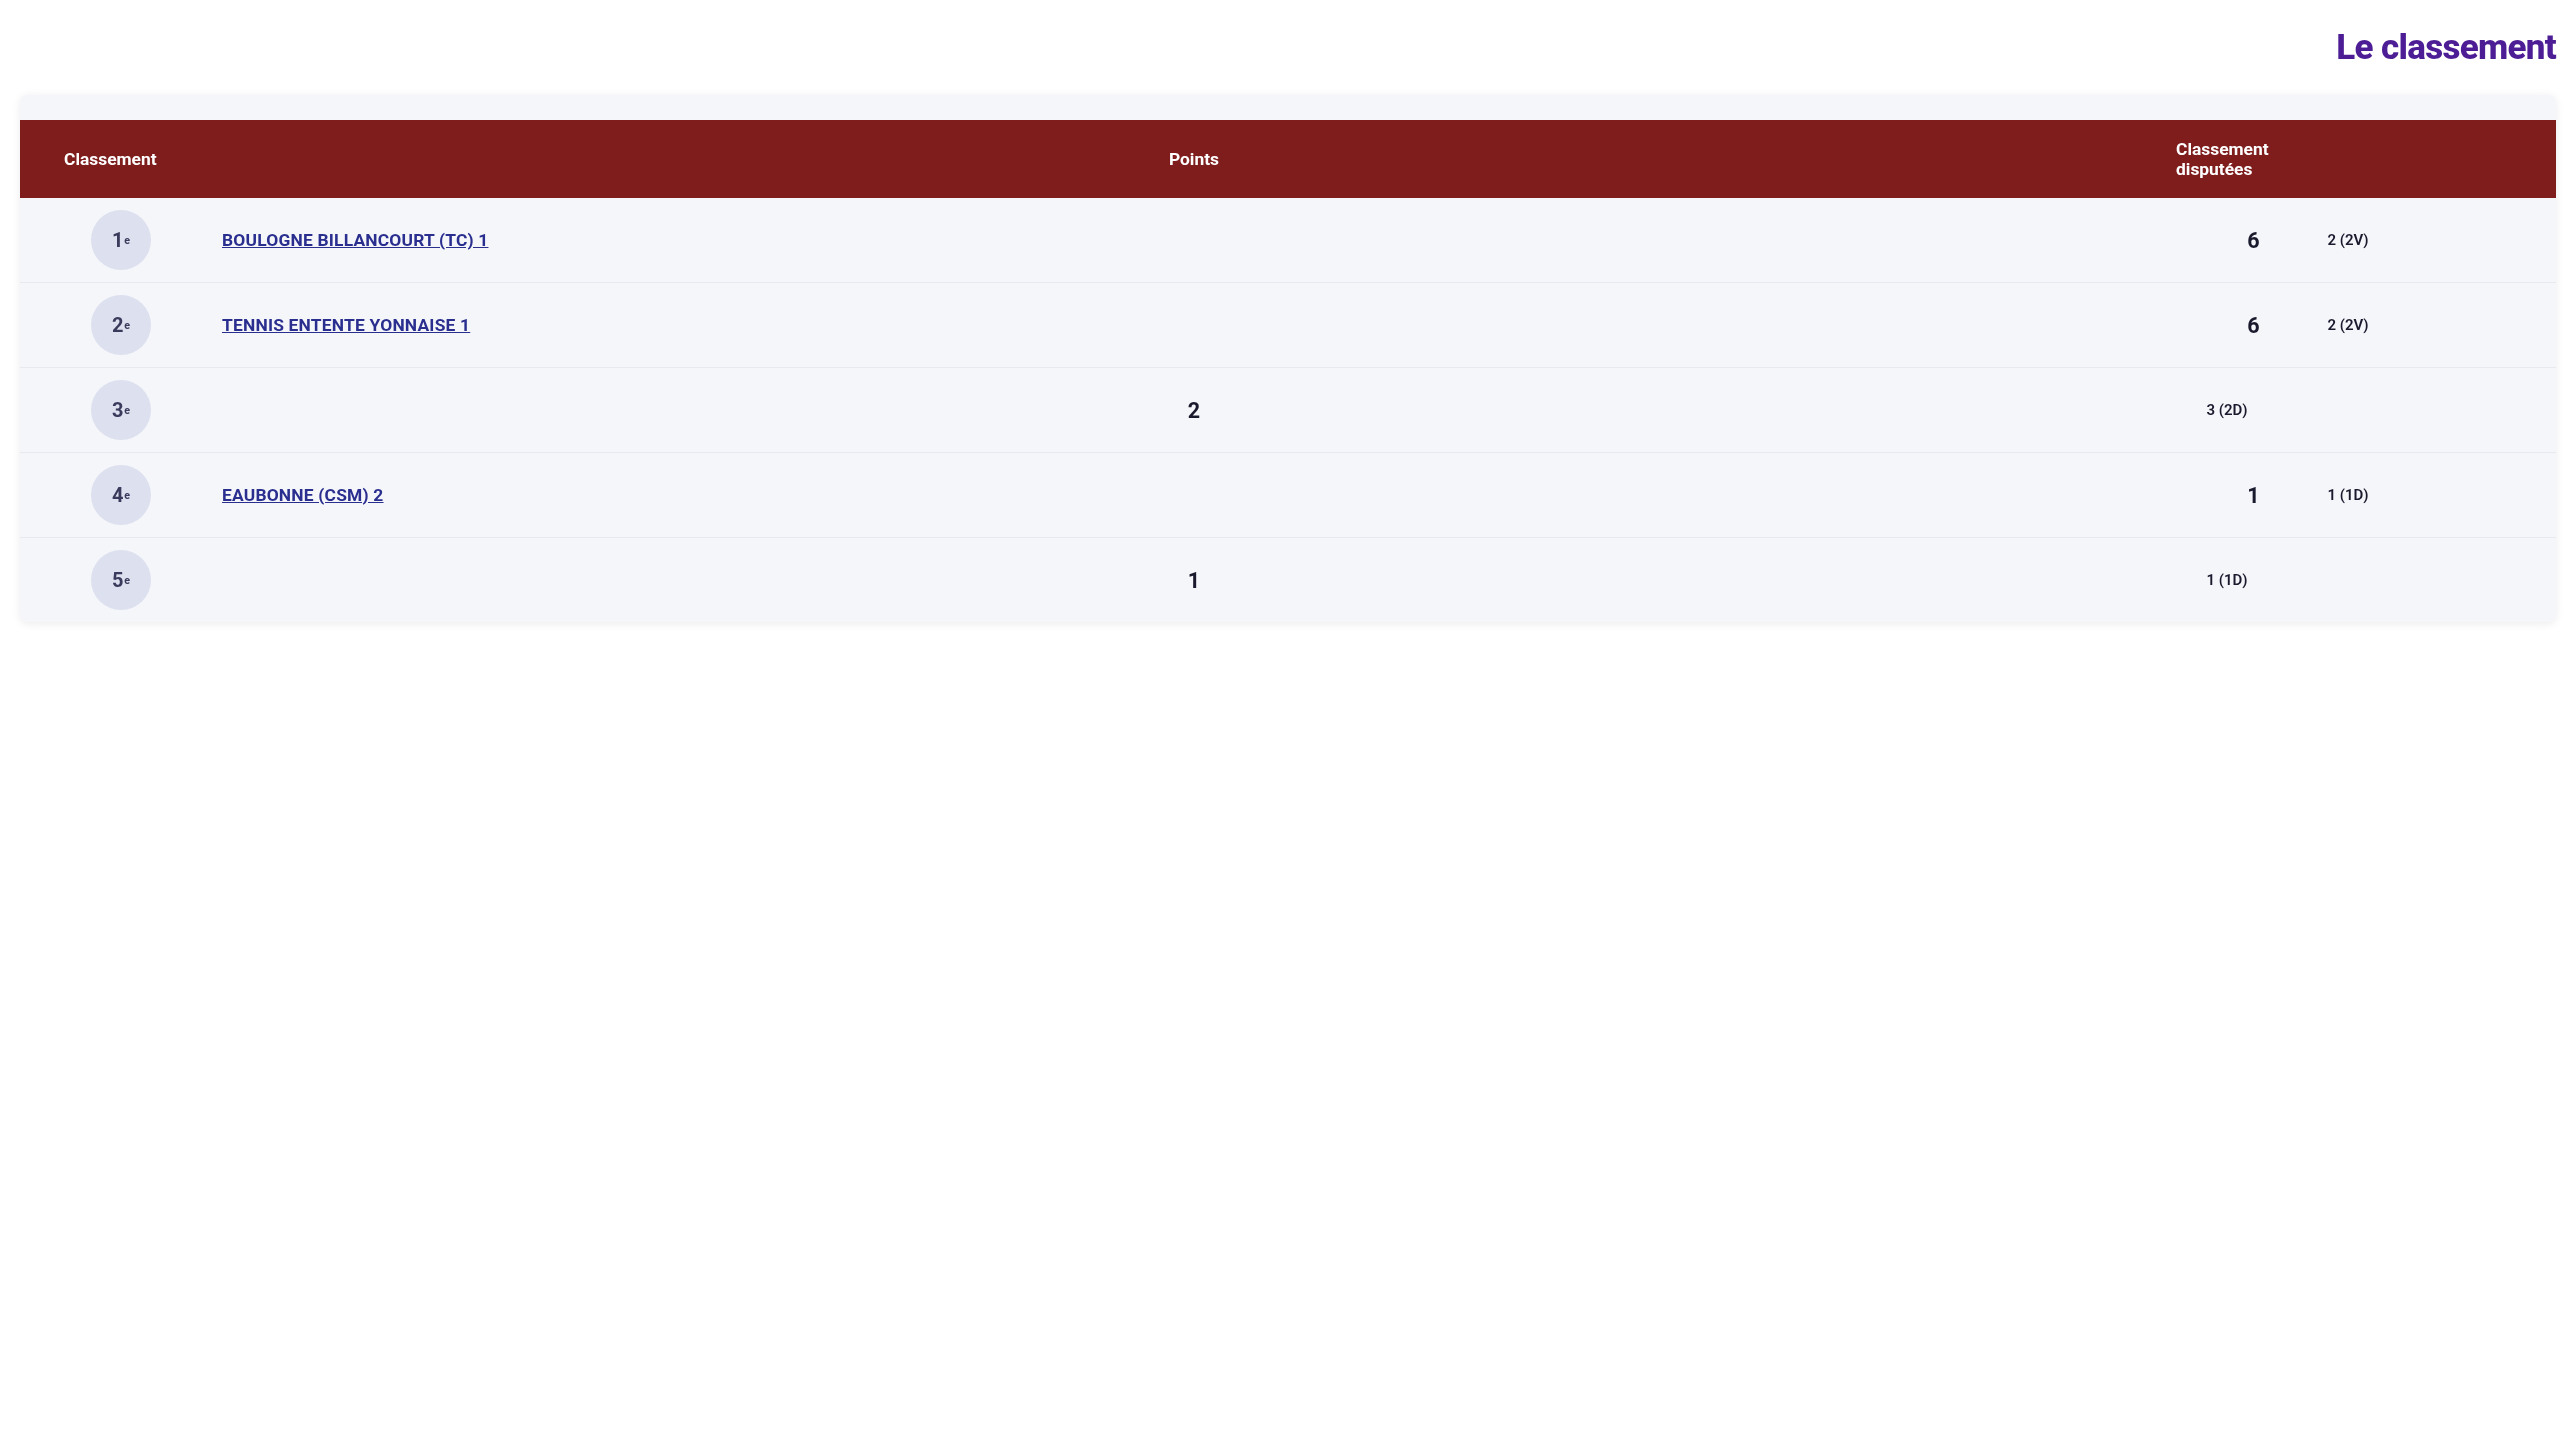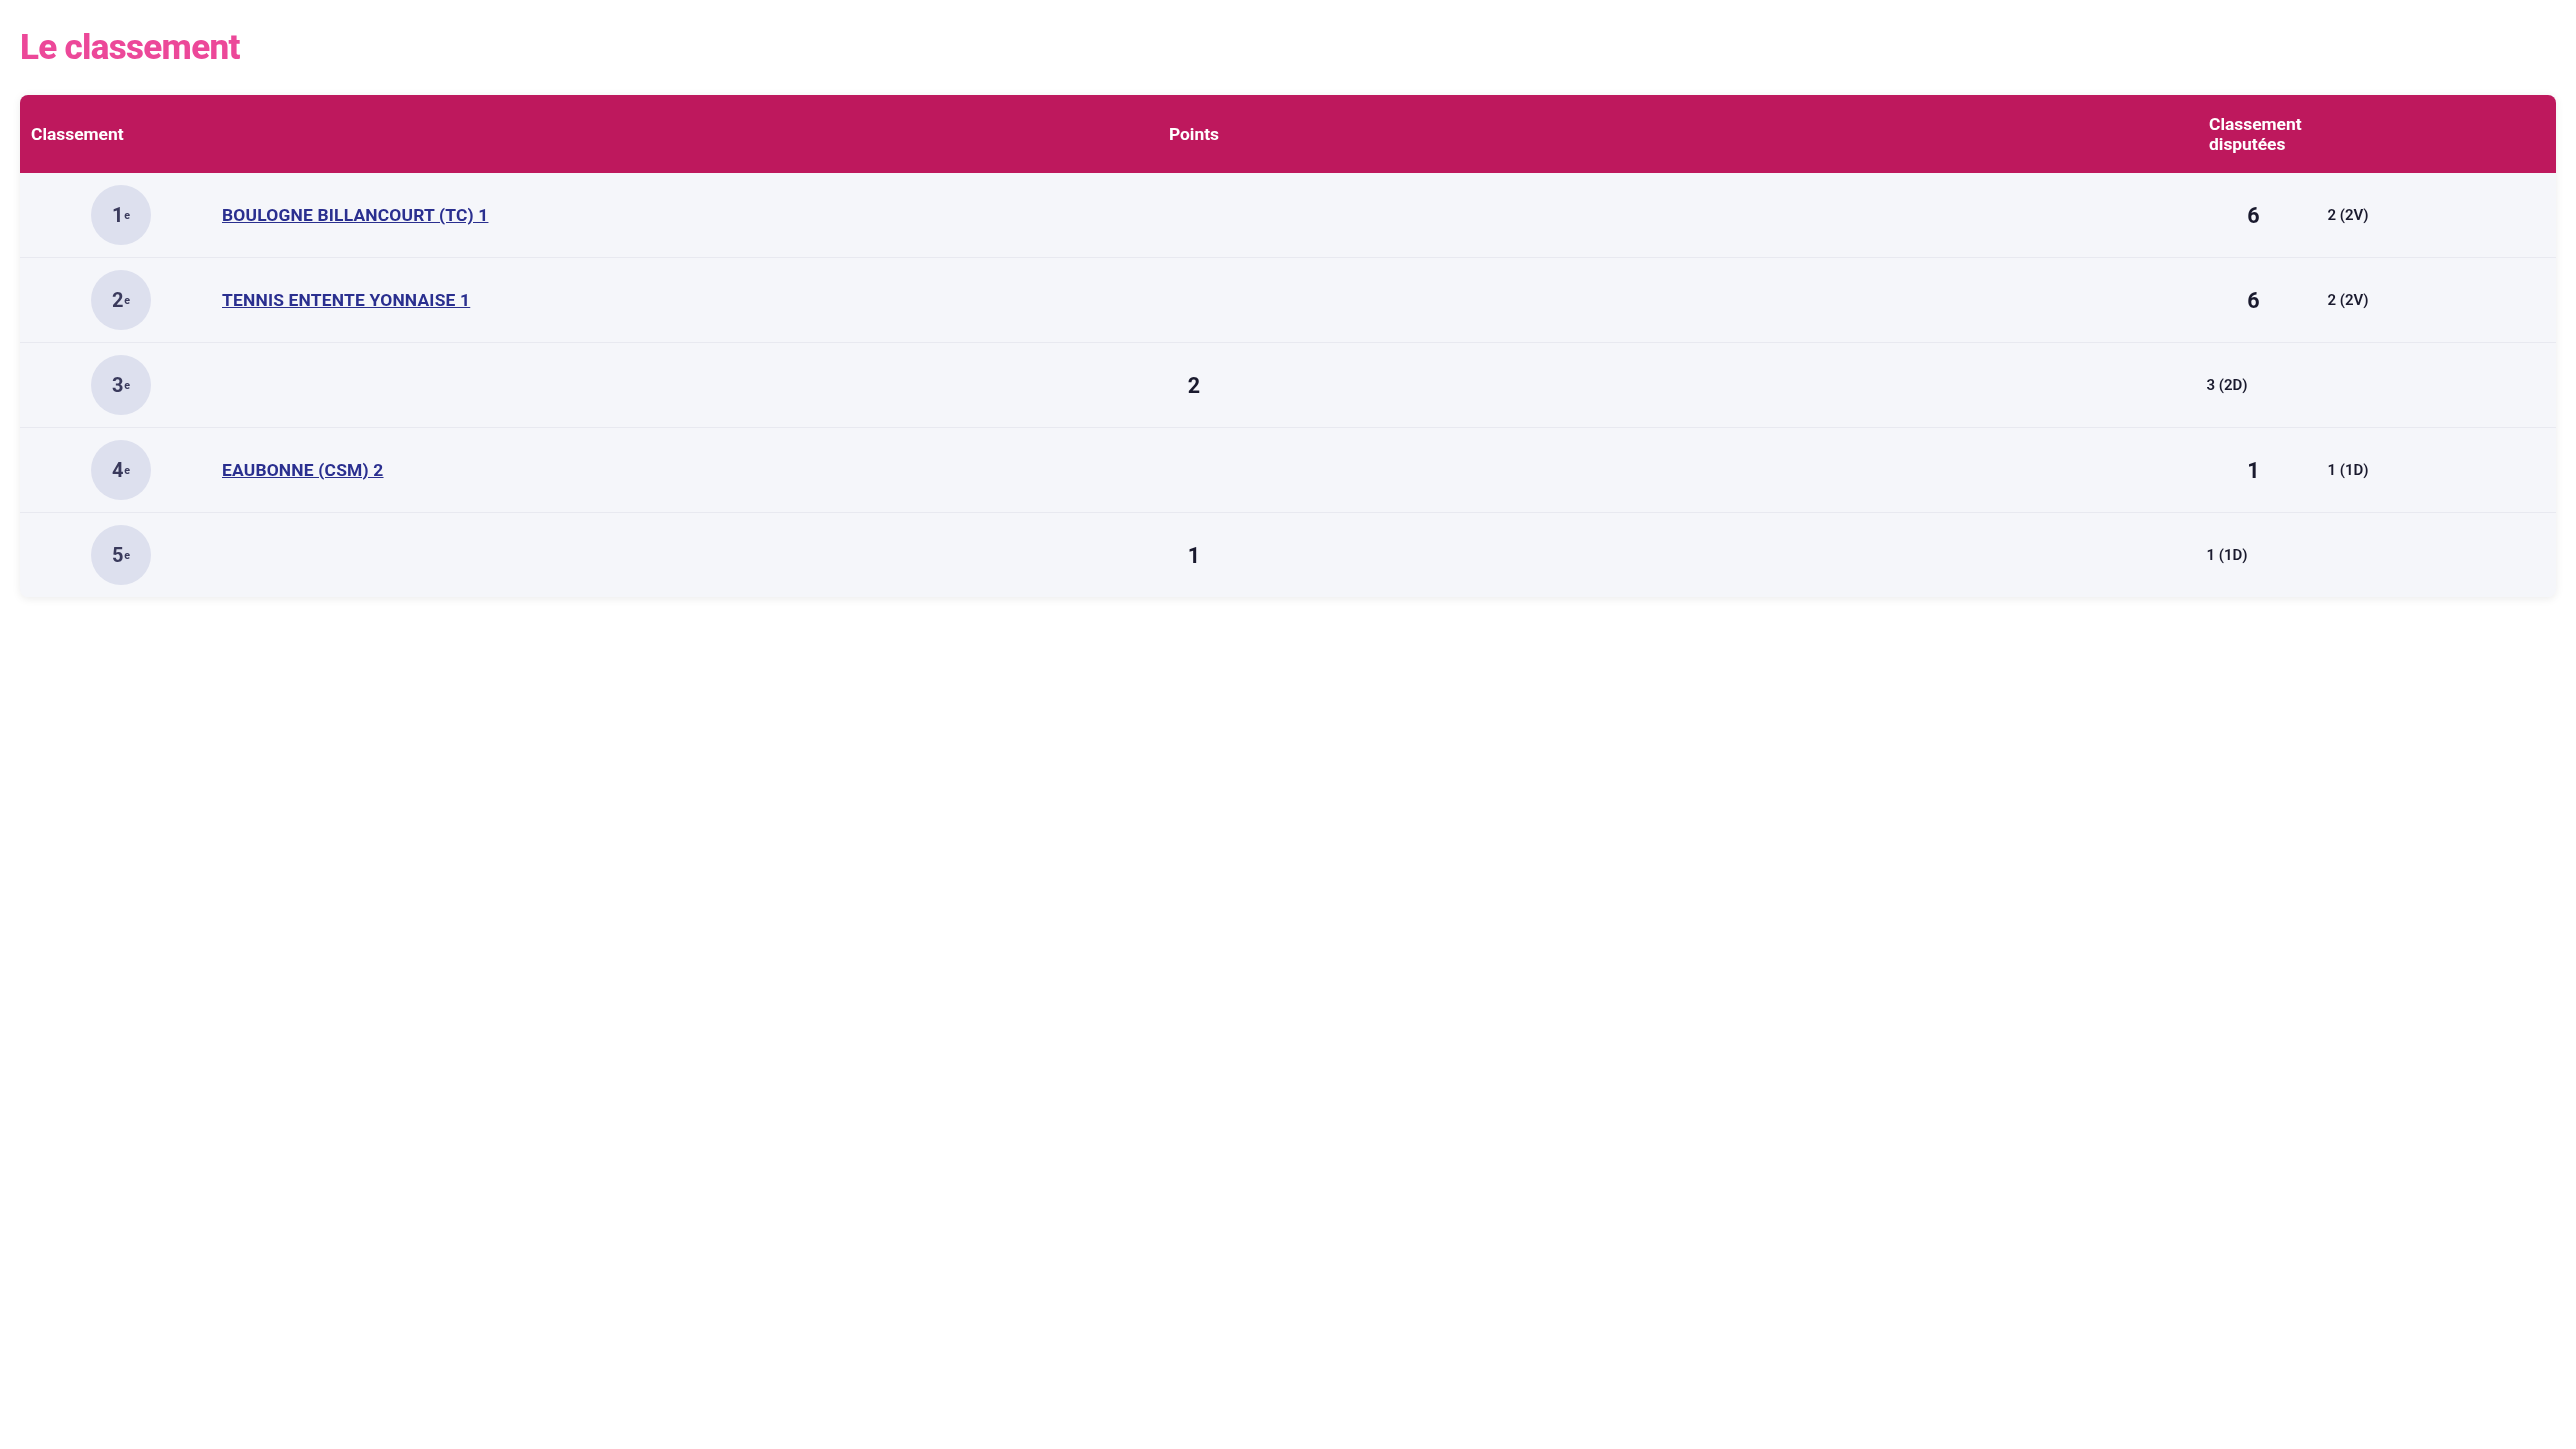--- a/index.html
+++ b/index.html
@@ -11,39 +11,41 @@
     body {
       background-color: #ffffff;
       font-family: -apple-system, BlinkMacSystemFont, 'Segoe UI', Roboto, Arial, sans-serif;
       padding: 27px 20px;
       min-height: 100vh;
     }
 
     .page-title {
       font-size: 35px;
       font-weight: 800;
-      color: #ec4899;
+      color: #4c1d95;
       margin-bottom: 27px;
       letter-spacing: -0.7px;
+      text-align: right;
     }
 
     .table-container {
       width: 100%;
       border-radius: 8px;
       overflow: hidden;
       box-shadow: 0 1.3px 8px rgba(0,0,0,0.08);
       background: #f5f6fa;
     }
 
     .table-header {
-      background-color: #be185d;
+      background-color: #7f1d1d;
       display: grid;
       grid-template-columns: 148px 1fr 121px 215px;
-      padding: 19px 11px;
+      padding: 19px 44px;
       align-items: center;
+      margin-top: 25px;
     }
 
     .header-cell {
       font-size: 17.4px;
       font-weight: 700;
       color: #ffffff;
     }
 
     .header-cell.center {
       text-align: center;

